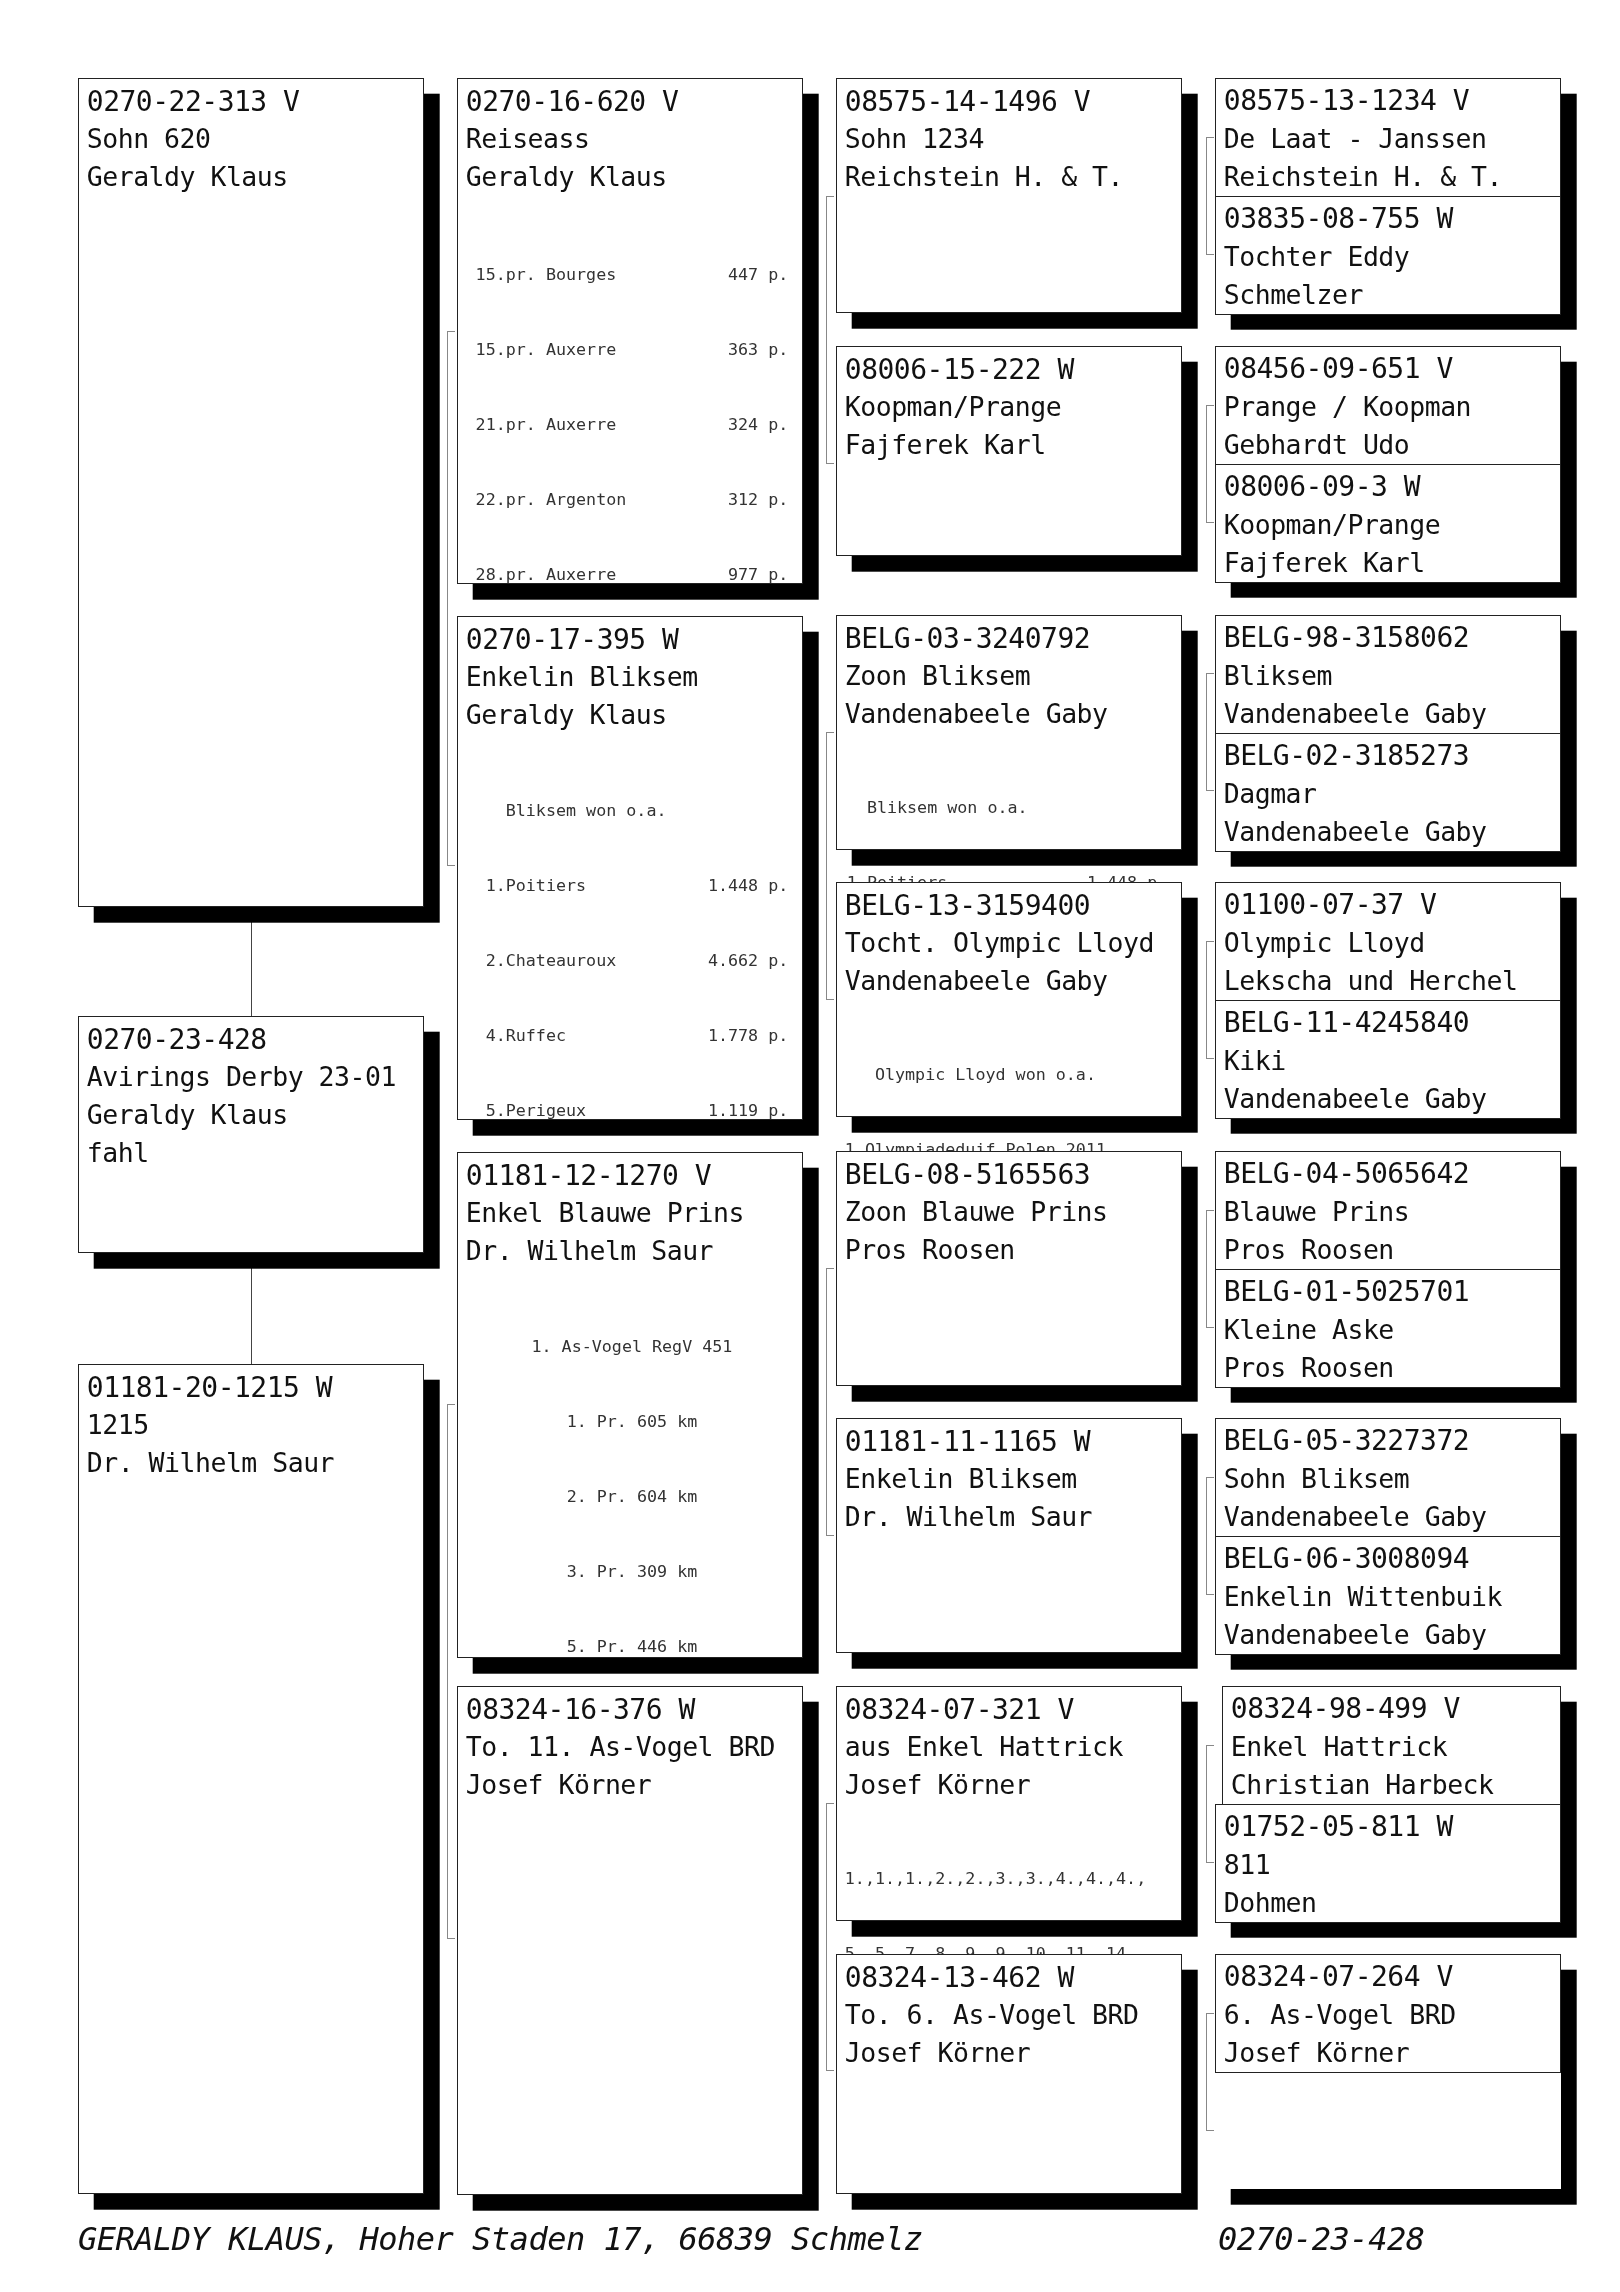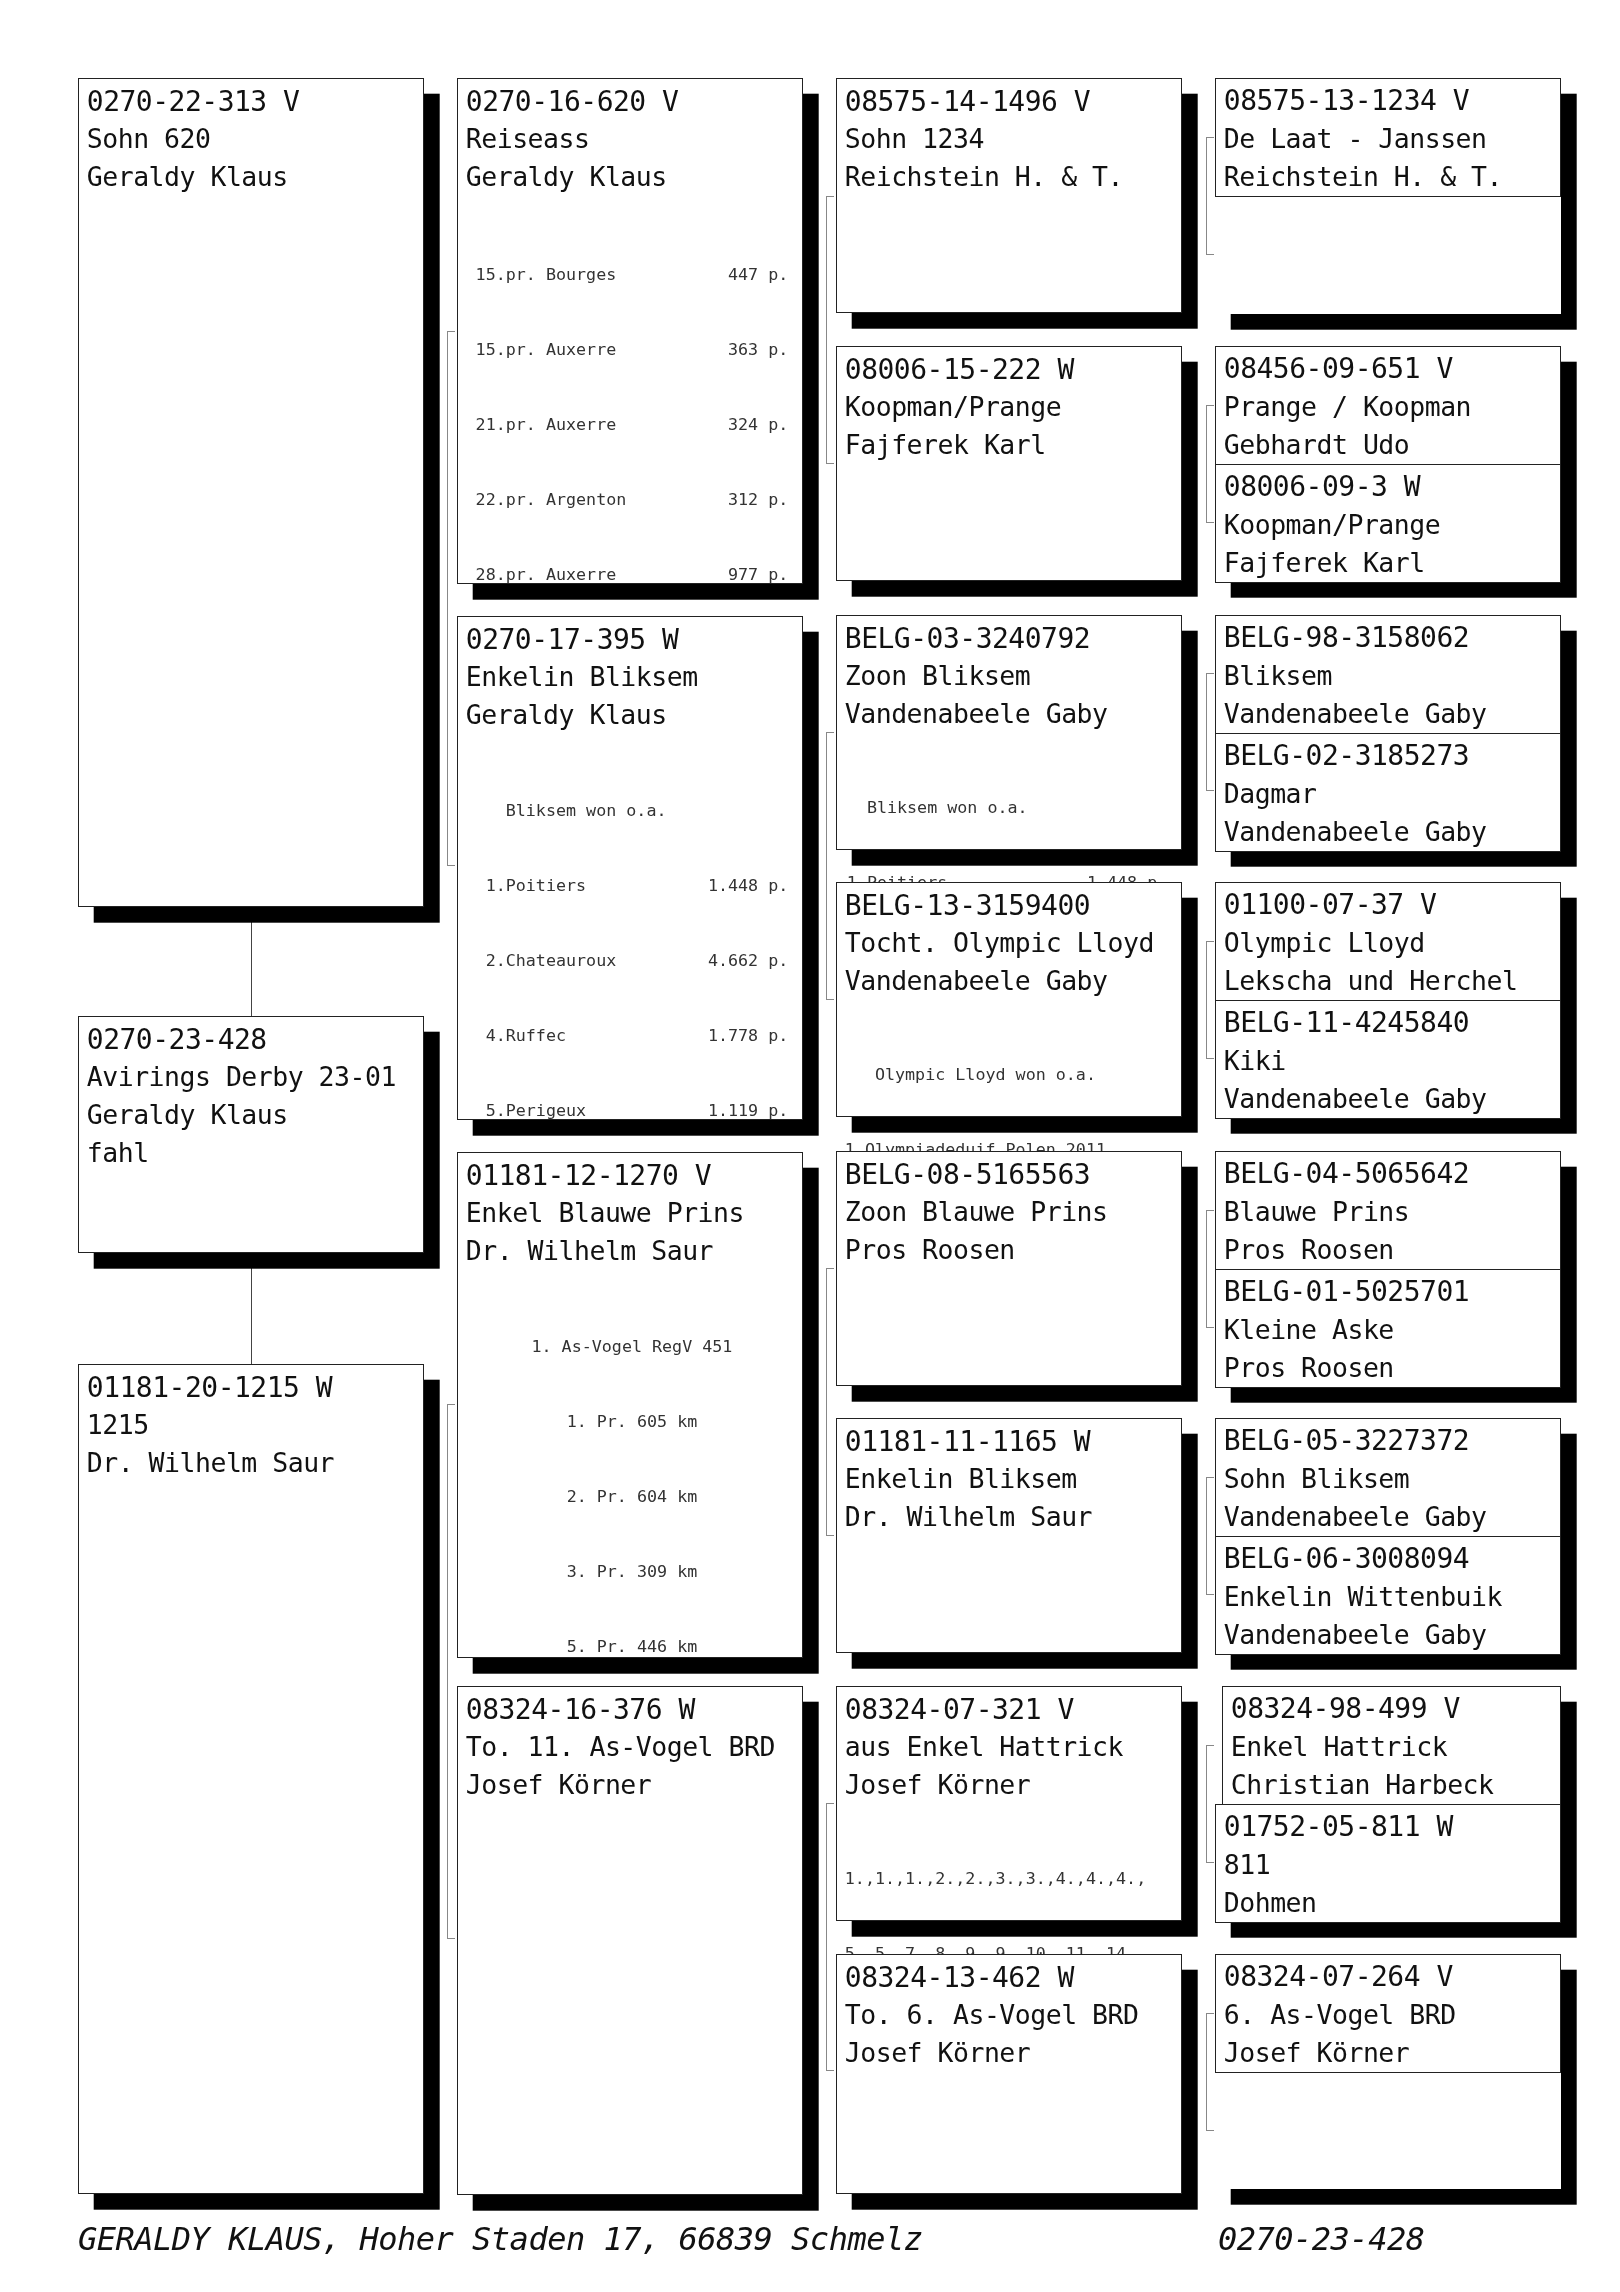--- a/index.html
+++ b/index.html
@@ -127,21 +127,21 @@
   <div class="line2">To. 11. As-Vogel BRD</div>
   <div class="line3">Josef Körner</div>
 </div>
 
 <div class="box" style="left:836px; top:78px; width:346px; height:235px;">
   <div class="line1">08575-14-1496 V</div>
   <div class="line2">Sohn 1234</div>
   <div class="line3">Reichstein H. &amp; T.</div>
 </div>
 
-<div class="box" style="left:836px; top:346px; width:346px; height:235px;">
+<div class="box" style="left:836px; top:346px; width:346px; height:210px;">
   <div class="line1">08006-15-222 W</div>
   <div class="line2">Koopman/Prange</div>
   <div class="line3">Fajferek Karl</div>
 </div>
 
 <div class="box" style="left:836px; top:615px; width:346px; height:235px;">
   <div class="line1">BELG-03-3240792</div>
   <div class="line2">Zoon Bliksem</div>
   <div class="line3">Vandenabeele Gaby</div>
   <div class="ach" style="margin-top:11.8px;">
@@ -192,20 +192,25 @@
   <div class="line2">To. 6. As-Vogel BRD</div>
   <div class="line3">Josef Körner</div>
 </div>
 
 <div class="pair" style="left:1215px; top:78px; width:346px; height:236px;padding-left:20px;">
   <div class="half" style="top:0; height:119px;">
     <div class="line1">08575-13-1234 V</div>
     <div class="line2">De Laat - Janssen</div>
     <div class="line3">Reichstein H. &amp; T.</div>
   </div>
+  <div class="half" style="top:118px; height:119px;">
+    <div class="line1">03835-08-755 W</div>
+    <div class="line2">Tochter Eddy</div>
+    <div class="line3">Schmelzer</div>
+  </div>
 </div>
 
 <div class="pair" style="left:1215px; top:346px; width:346px; height:236px;">
   <div class="half" style="top:0; height:119px;">
     <div class="line1">08456-09-651 V</div>
     <div class="line2">Prange / Koopman</div>
     <div class="line3">Gebhardt Udo</div>
   </div>
   <div class="half" style="top:118px; height:119px;">
     <div class="line1">08006-09-3 W</div>

